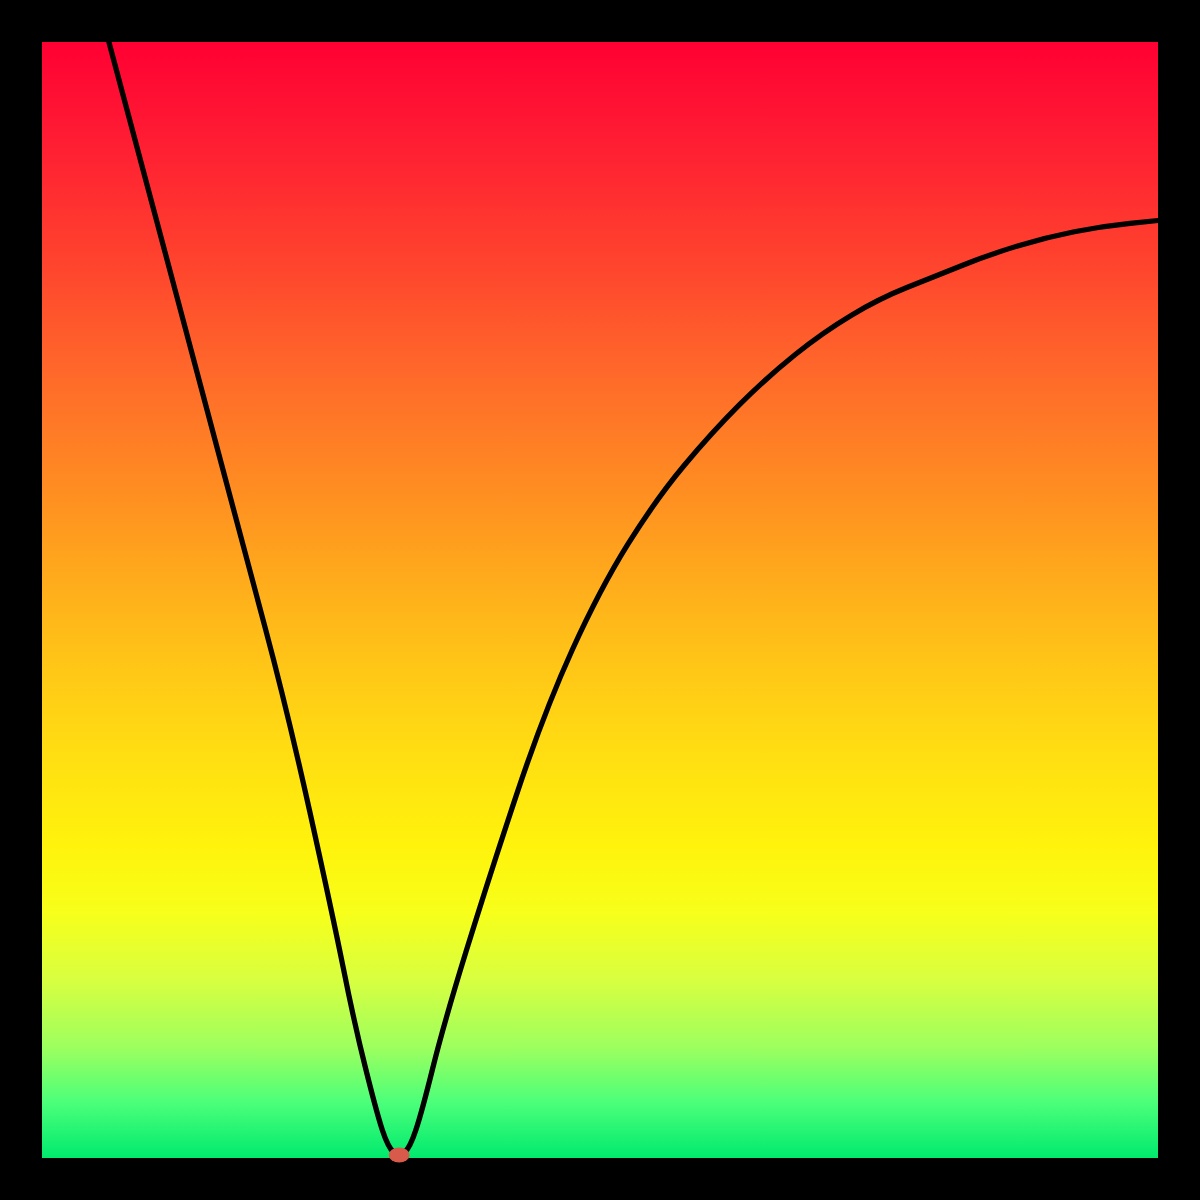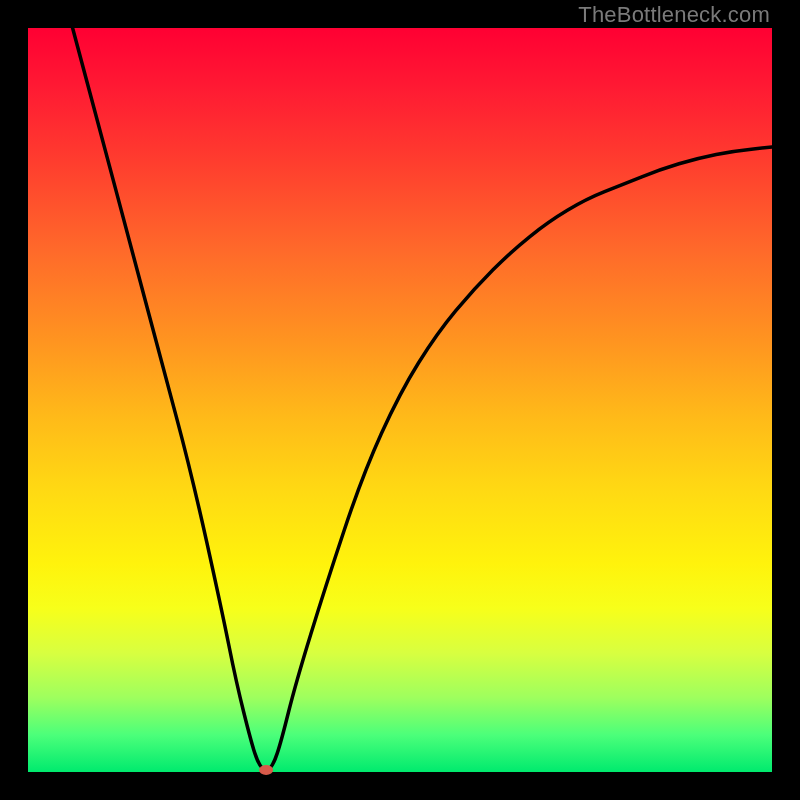--- a/index.html
+++ b/index.html
@@ -67,21 +67,20 @@
   .marker {
     fill: #d85a4a;
     stroke: none;
   }
 </style>
 </head>
 <body>
 
 <div class="frame">
 
-  <div class="watermark">TheBottleneck.com</div>
 
   <div class="plot-area">
     <svg class="curve" viewBox="0 0 744 744" preserveAspectRatio="none">
       <path d="M 44.6 0.0 Q 44.6 0.0 59.5 55.8 Q 74.4 111.6 89.3 167.4 Q 104.2 223.2 119.0 279.0 Q 133.9 334.8 148.8 390.6 Q 163.7 446.4 178.6 513.4 Q 193.4 580.3 200.9 617.5 Q 208.3 654.7 215.8 684.5 Q 223.2 714.2 226.9 725.4 Q 230.6 736.6 234.4 740.3 Q 238.1 744.0 241.8 740.3 Q 245.5 736.6 249.2 725.4 Q 253.0 714.2 260.4 684.5 Q 267.8 654.7 282.7 606.4 Q 297.6 558.0 316.2 502.2 Q 334.8 446.4 353.4 405.5 Q 372.0 364.6 390.6 334.8 Q 409.2 305.0 427.8 282.7 Q 446.4 260.4 465.0 241.8 Q 483.6 223.2 502.2 208.3 Q 520.8 193.4 539.4 182.3 Q 558.0 171.1 576.6 163.7 Q 595.2 156.2 613.8 148.8 Q 632.4 141.4 651.0 135.8 Q 669.6 130.2 688.2 126.5 Q 706.8 122.8 725.4 120.9 T 744.0 119.0"></path>
       <ellipse class="marker" cx="238.1" cy="742.0" rx="7" ry="5"></ellipse>
     </svg>
   </div>
 
 </div>
 

